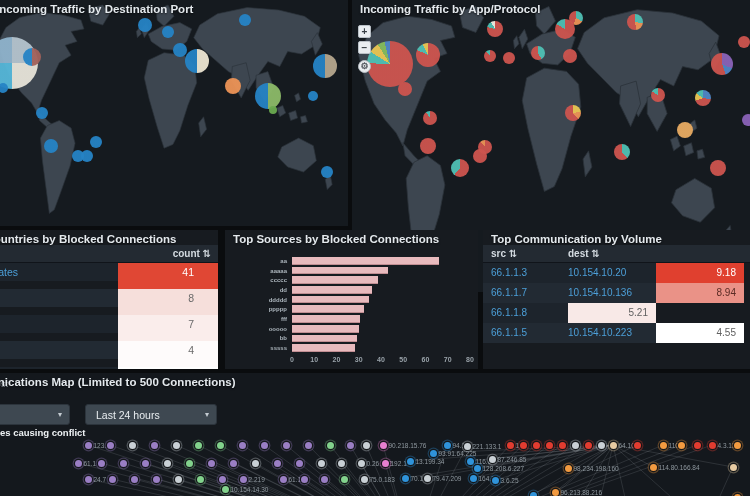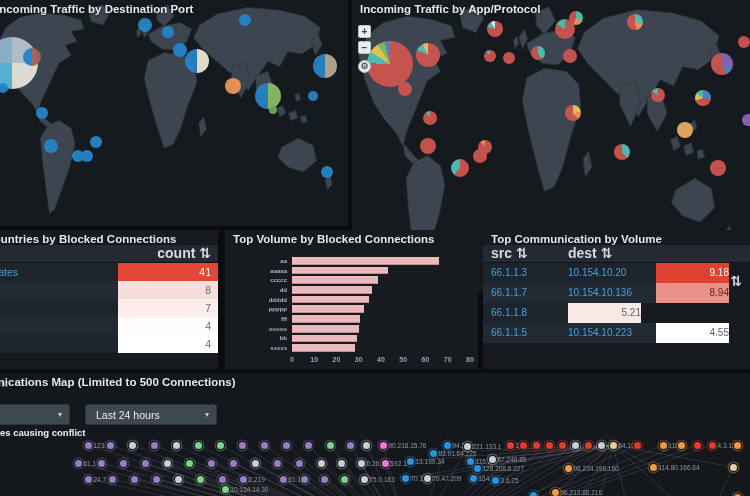--- a/index.html
+++ b/index.html
@@ -17,37 +17,37 @@
   .mapctl{position:absolute;left:6px;top:25px;z-index:7;display:flex;flex-direction:column;gap:3px;}
   .mapbtn{width:13px;height:13px;background:#e9edf0;border:1px solid #b9c0c6;border-radius:2px;
           color:#383e44;font-size:10px;line-height:11px;text-align:center;padding:0;font-weight:bold;cursor:pointer;}
   .mapbtn.gear{border-radius:50%;font-size:9px;margin-top:3px;color:#555b61;}
   
   #panel-countries{left:0;top:230px;width:218px;height:139px;}
   #panel-countries .panel-title{margin-left:-46px;}
   #panel-sources{left:225px;top:230px;width:253px;height:139px;}
   #panel-comm{left:483px;top:230px;width:267px;height:139px;}
   .thead{position:absolute;left:0;right:0;top:15px;height:17px;background:#232a32;
-         border-bottom:1px solid #10141a;font-size:14px;font-weight:bold;color:#d4dbe1;line-height:17px;}
+         border-bottom:1px solid #10141a;font-size:10px;font-weight:bold;color:#d4dbe1;line-height:17px;}
   .tbody{position:absolute;left:0;right:0;top:33px;}
   .trow{display:flex;cursor:pointer;}
   .trow:nth-child(odd) .darkcell{background:#1d242c;}
   .trow:nth-child(even) .darkcell{background:#222a33;}
   
   .c-name{width:118px;height:18px;line-height:18px;font-size:10.5px;overflow:hidden;}
   .c-name span{display:block;color:#4c9fd8;white-space:nowrap;text-indent:-45px;}
-  .c-count{width:100px;height:18px;line-height:18px;font-size:10.5px;text-align:right;
-           padding-right:7px;box-sizing:border-box;}
+  .c-count{width:100px;height:26px;line-height:18px;font-size:10.5px;text-align:right;
+           padding-right:24px;box-sizing:border-box;}
   .count-h{position:absolute;right:7px;top:0;}
   
   .m-src{width:85px;height:20px;line-height:20px;font-size:10px;padding-left:8px;box-sizing:border-box;
          color:#4c9fd8;white-space:nowrap;overflow:hidden;}
   .m-dest{width:88px;height:20px;line-height:20px;font-size:10px;color:#4c9fd8;white-space:nowrap;overflow:hidden;}
-  .m-mb{width:73px;height:20px;line-height:20px;font-size:10px;text-align:right;
-        box-sizing:border-box;}
+  .m-mb{width:88px;height:20px;line-height:20px;font-size:10px;text-align:right;
+        padding-right:8px;box-sizing:border-box;}
   .h-src{position:absolute;left:8px;top:0;}
   .h-dest{position:absolute;left:85px;top:0;}
   .h-mb{position:absolute;right:8px;top:0;margin-top:28px;}
   
   .barwrap{position:absolute;left:8px;right:8px;top:26px;}
   .brow{display:flex;align-items:center;height:9.7px;}
   .blabel{width:54px;text-align:right;padding-right:5px;font-size:6px;font-weight:bold;
           color:#aab3ba;line-height:1;letter-spacing:0;}
   .btrack{flex:1;position:relative;height:9.7px;}
   .bar{position:absolute;left:0;top:1px;height:7.7px;background:#e8babd;
@@ -194,21 +194,21 @@
       <div class="trow">
         <div class="c-name darkcell">
           <span></span>
         </div>
         <div class="c-count" style="background: rgb(255, 255, 255); color: rgb(106, 106, 106);">4</div>
       </div>
     </div>
 </section>
 
 <section class="panel" id="panel-sources">
-  <div class="panel-title">Top Volume by Blocked Connections</div>
+  <div class="panel-title">Top Sources by Blocked Connections</div>
   <div class="barwrap">
     <div>
         <div class="brow">
           <span class="blabel">aa</span>
           <div class="btrack">
             <div class="bar" style="background: rgb(232, 186, 189); width: 82.5%;"></div>
           </div>
         </div>
         <div class="brow">
           <span class="blabel">aaaaa</span>

